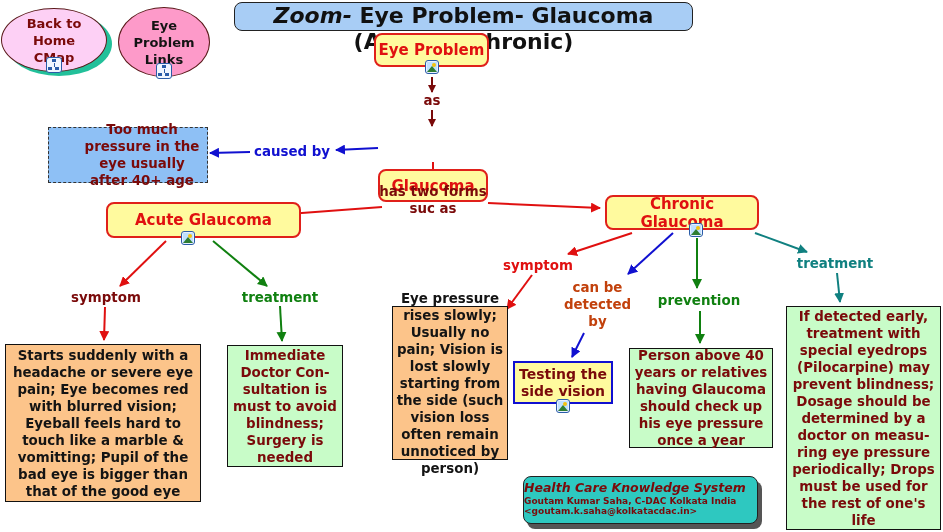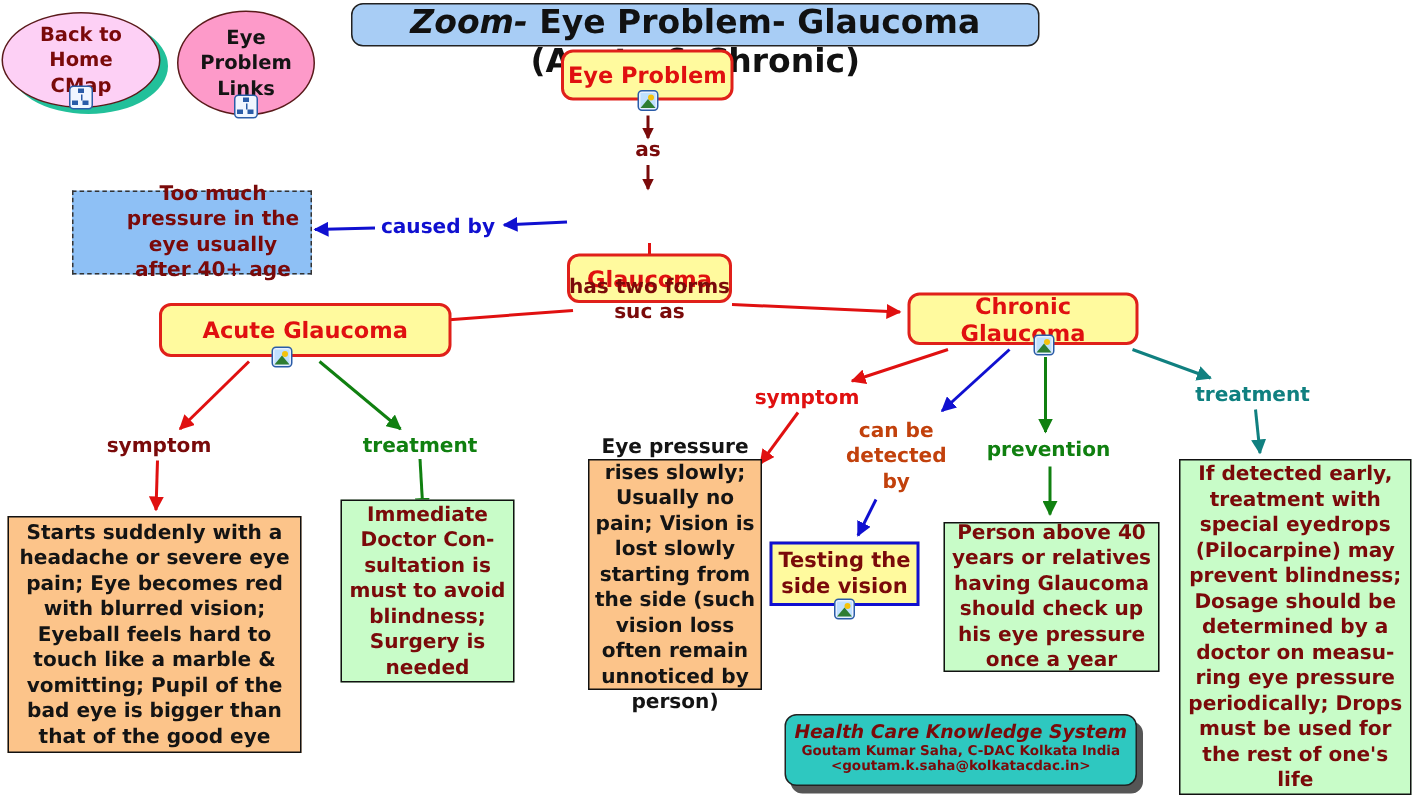--- a/index.html
+++ b/index.html
@@ -137,21 +137,21 @@
     <div class="sun"></div>
     <div class="mtn"></div>
   </div>
 
 <div class="abs label" style="left:66px;top:289px;width:80px;color:#7a0a0a;">symptom</div>
 <div class="abs label" style="left:237px;top:289px;width:86px;color:#108010;">treatment</div>
 
 <div class="abs box orange" style="left:5px;top:344px;width:196px;height:158px;">
   <span>Starts suddenly with a headache or severe eye pain; Eye becomes red with blurred vision; Eyeball feels hard to touch like a marble &amp; vomitting; Pupil of the bad eye is bigger than that of the good eye</span>
 </div>
-<div class="abs box green" style="left:227px;top:333px;width:116px;height:122px;">
+<div class="abs box green" style="left:227px;top:345px;width:116px;height:122px;">
   <span>Immediate Doctor Con-sultation is must to avoid blindness; Surgery is needed</span>
 </div>
 
 <div class="abs label" style="left:498px;top:257px;width:80px;color:#e01010;">symptom</div>
 <div class="abs label" style="left:555px;top:279px;width:85px;color:#c2410c;white-space:normal;">
   <span>can be detected by</span>
 </div>
 <div class="abs label" style="left:650px;top:292px;width:98px;color:#108010;">prevention</div>
 <div class="abs label" style="left:792px;top:255px;width:86px;color:#108080;">treatment</div>
 
@@ -168,17 +168,17 @@
   </div>
 
 <div class="abs box green" style="left:629px;top:348px;width:144px;height:100px;">
   <span>Person above 40 years or relatives having Glaucoma should check up his eye pressure once a year</span>
 </div>
 <div class="abs box green" style="left:786px;top:306px;width:155px;height:224px;">
   <span>If detected early, treatment with special eyedrops (Pilocarpine) may prevent blindness; Dosage should be determined by a doctor on measu-ring eye pressure periodically; Drops must be used for the rest of one's life</span>
 </div>
 
 <div class="abs" style="left:527px;top:481px;width:235px;height:48px;background:#555;border-radius:8px;"></div>
-<div class="abs" style="left:523px;top:476px;width:235px;height:48px;background:#2ec8c0;border:1.5px solid #222;border-radius:8px;text-align:center;">
+<div class="abs" style="left:523px;top:476px;width:235px;height:48px;background:#2ec8c0;border:1.5px solid #222;border-radius:8px;text-align:left;">
   <div style="font-style:italic;color:#7a0a0a;font-size:12.5px;margin-top:3px;">Health Care Knowledge System</div>
   <div style="color:#7a0a0a;font-size:9px;margin-top:1px;">Goutam Kumar Saha, C-DAC Kolkata India</div>
   <div style="color:#7a0a0a;font-size:9px;">&lt;goutam.k.saha@kolkatacdac.in&gt;</div>
 </div>
 
 </body></html>

